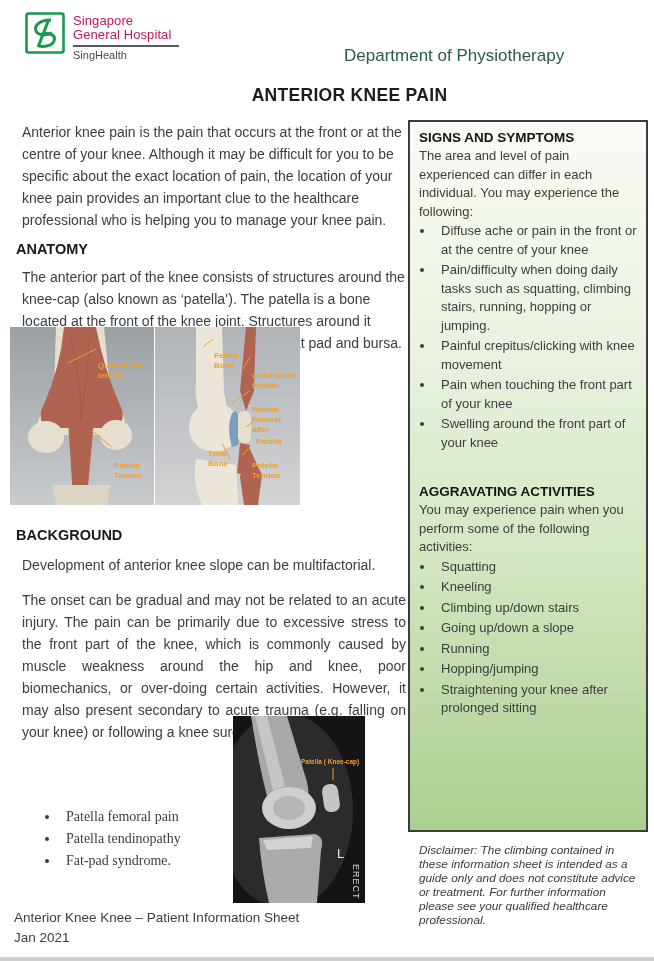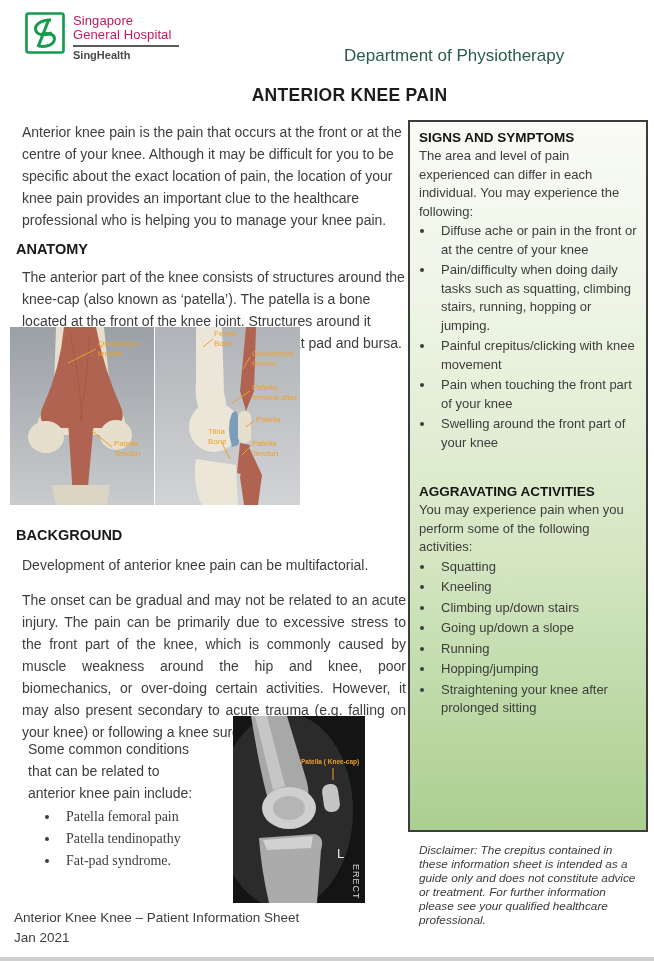--- a/index.html
+++ b/index.html
@@ -13,21 +13,21 @@
     color: #3d3d3d;
     overflow: hidden;
   }
 
   
   .logo-block { position: absolute; left: 25px; top: 12px; display: flex; }
   .logo-mark { width: 40px; height: 42px; }
   .logo-text { margin-left: 8px; padding-top: 2px; }
   .hosp-line { font-size: 13px; line-height: 14px; color: #be185d; font-weight: 400; letter-spacing: 0.1px; }
   .logo-divider { width: 106px; height: 2px; background: #5a5a5a; margin: 3px 0 2px 0; }
-  .brand { font-size: 11px; font-weight: bold; color: #4a4a4a; }
+  .brand { font-size: 11px; font-weight: normal; color: #4a4a4a; }
   .department { position: absolute; left: 344px; top: 46px; font-size: 17px; color: #2b5a50; }
 
   
   .title { position: absolute; left: 0; top: 85px; width: 654px; text-align: center;
            font-size: 17.5px; font-weight: bold; color: #1c1c1c; letter-spacing: 0.3px; padding-left: 45px; }
 
   
   .body-text { font-size: 14px; line-height: 22px; color: #3d3d3d; }
   .intro { position: absolute; left: 22px; top: 121px; width: 384px; }
   .sec-heading { position: absolute; font-size: 14.5px; font-weight: bold; color: #191919; }
@@ -36,21 +36,21 @@
   .background-heading { left: 16px; top: 527px; }
   .bg-para1 { position: absolute; left: 22px; top: 554px; width: 386px; }
   .bg-para2 { position: absolute; left: 22px; top: 589px; width: 384px; text-align: justify; }
   .conditions-intro { position: absolute; left: 28px; top: 738px; width: 200px; white-space: pre-line; }
   .conditions-list { position: absolute; left: 60px; top: 806px; width: 180px; list-style: disc outside; }
   .conditions-list li { font-size: 14px; line-height: 22px; color: #3d3d3d; padding-left: 6px; font-family: Liberation Serif, serif; }
 
   
   .anatomy-figure { position: absolute; left: 10px; top: 327px; width: 290px; height: 178px; }
   .anatomy-figure svg { position: absolute; left: 0; top: 0; }
-  .fig-label { position: absolute; font-size: 8px; font-weight: normal; color: #f0a028; line-height: 10px; }
+  .fig-label { position: absolute; font-size: 8px; font-weight: bold; color: #f0a028; line-height: 10px; margin-top: 22px; }
   .f0 { left: 88px;  top: 12px;  width: 58px; }
   .f1 { left: 104px; top: 112px; width: 46px; }
   .s0 { left: 204px; top: 2px;   width: 40px; }
   .s1 { left: 242px; top: 22px;  width: 48px; }
   .s2 { left: 242px; top: 56px;  width: 48px; }
   .s3 { left: 246px; top: 88px;  width: 52px; }
   .s4 { left: 198px; top: 100px; width: 36px; }
   .s5 { left: 242px; top: 112px; width: 48px; }
 
   
@@ -157,26 +157,23 @@
     <span class="fig-label f1">Patella Tendon</span>
     <span class="fig-label s0">Femur Bone</span>
     <span class="fig-label s1">Quadriceps tendon</span>
     <span class="fig-label s2">Patella-femoral after</span>
     <span class="fig-label s3">Patella</span>
     <span class="fig-label s4">Tibia Bone</span>
     <span class="fig-label s5">Patella Tendon</span>
   </div>
 
   <div class="sec-heading background-heading">BACKGROUND</div>
-  <p class="bg-para1 body-text">Development of anterior knee pain can be multifactorial.</p>
+  <p class="bg-para1 body-text">Development of anterior knee slope can be multifactorial.</p>
   <p class="bg-para2 body-text">The onset can be gradual and may not be related to an acute injury. The pain can be primarily due to excessive stress to the front part of the knee, which is commonly caused by muscle weakness around the hip and knee, poor biomechanics, or over-doing certain activities. However, it may also present secondary to acute trauma (e.g. falling on your knee) or following a knee surgery.</p>
 
-  <p class="conditions-intro body-text">Some common conditions
-that can be related to
-anterior knee pain include:</p>
   <ul class="conditions-list">
     <li>Patella femoral pain</li>
     <li>Patella tendinopathy</li>
     <li>Fat-pad syndrome.</li>
   </ul>
 
   <div class="xray">
     <svg width="132" height="187" viewBox="0 0 132 187">
       <rect x="0" y="0" width="132" height="187" fill="#141414"></rect>
       <ellipse cx="52" cy="95" rx="68" ry="98" fill="#2b2b2b"></ellipse>
@@ -212,21 +209,21 @@
       <ul class="sb-list">
         <li>Squatting</li>
         <li>Kneeling</li>
         <li>Climbing up/down stairs</li>
         <li>Going up/down a slope</li>
         <li>Running</li>
         <li>Hopping/jumping</li>
         <li>Straightening your knee after prolonged sitting</li>
       </ul>
     </div>
-    <p class="sb-disclaimer">Disclaimer: The crepitus contained in these information sheet is intended as a guide only and does not constitute advice or treatment. For further information please see your qualified healthcare professional.</p>
+    <p class="sb-disclaimer">Disclaimer: The climbing contained in these information sheet is intended as a guide only and does not constitute advice or treatment. For further information please see your qualified healthcare professional.</p>
   </aside>
 
   <div class="footer">
     <div>Anterior Knee Knee – Patient Information Sheet</div>
     <div>Jan 2021</div>
   </div>
 
   <div class="page-edge"></div>
 </div>
 

